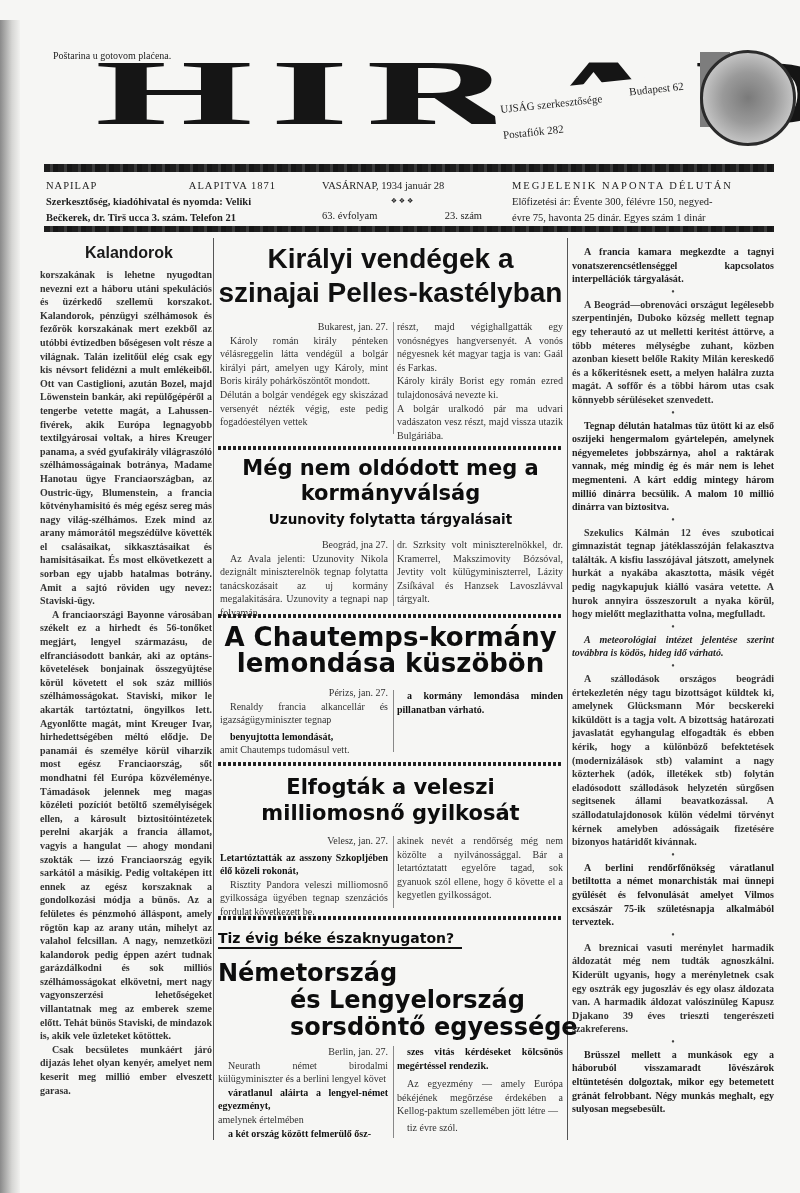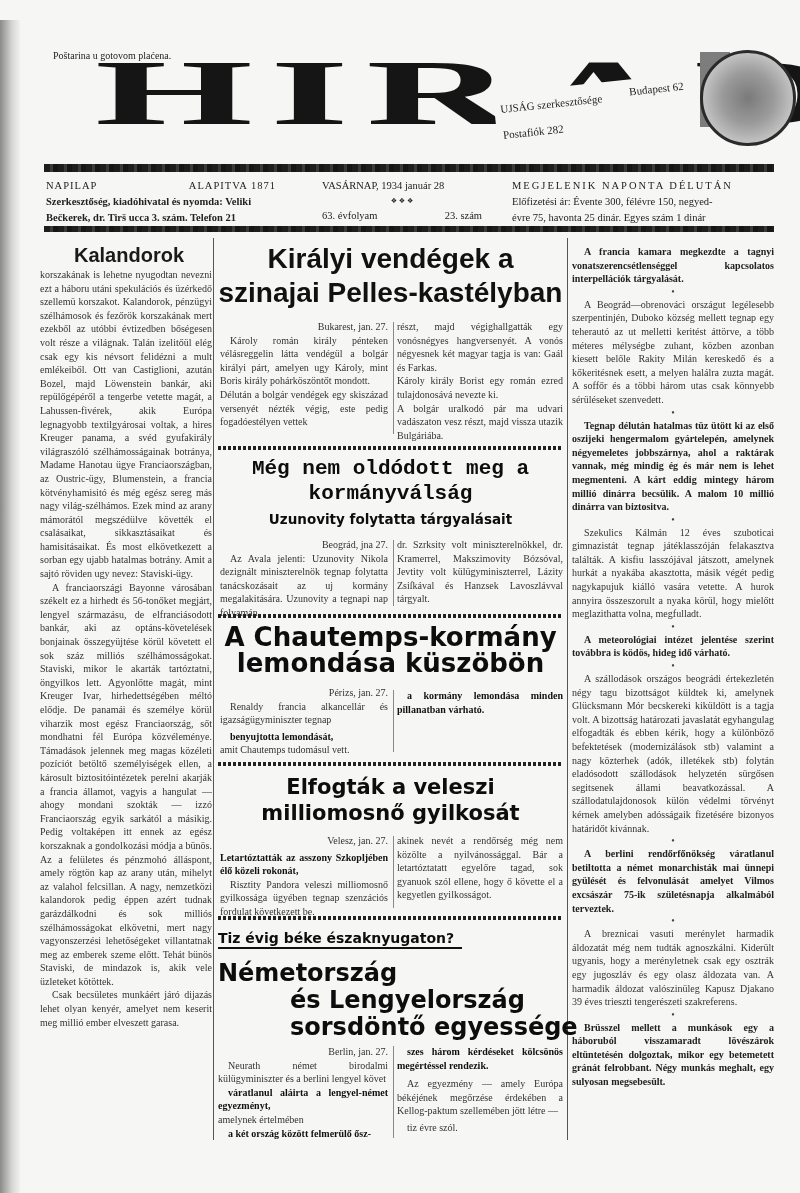--- a/index.html
+++ b/index.html
@@ -32,28 +32,28 @@
       border: 3px solid #2b2b2b; background: radial-gradient(circle, #7a7a7a 0%, #9a9a9a 40%, #cfcfcf 80%); }
     .stamp-rect { left: 700px; top: 52px; width: 30px; height: 75px; background: #7d7d7d; }
     .rule-thick { left: 44px; width: 730px; height: 8px;
       background: repeating-linear-gradient(90deg, #1e1e1e 0 6px, #3a3a3a 6px 9px, #161616 9px 14px); }
     .info { font-size: 10.5px; line-height: 16px; color: #222; }
     .info b { font-weight: bold; }
     .col-rule { width: 1px; background: #555; }
     .h-dots { height: 4px;
       background: repeating-linear-gradient(90deg, #222 0 3px, transparent 3px 5px); }
     .h-kal { left: 48px; top: 244px; width: 162px; text-align: center;
-      font-family: "Liberation Sans", sans-serif; font-weight: bold; font-size: 20px; }
+      font-family: "Liberation Sans", sans-serif; font-weight: bold; font-size: 16px; }
     .text { font-size: 10px; line-height: 13.6px; text-align: justify; color: #333; }
     .text b { color: #111; }
     .hl-serif { font-family: "Liberation Sans", sans-serif; font-weight: bold; text-align: center; color: #111; }
     .hl-black { font-family: "DejaVu Sans", sans-serif; font-weight: bold; text-align: center; color: #0d0d0d; }
     .dateline { text-align: right; font-size: 10px; }
     .bullet { text-align: center; font-size: 10px; line-height: 12px; color: #444; }
-    .p { text-indent: 12px; margin: 0; }
+    .p { text-indent: 12px; margin: 0; font-weight: bold; }
   </style>
 </head>
 <body>
 
 <div class="edge"></div>
 
 <div class="abs postal">Poštarina u gotovom plaćena.</div>
 
 <div class="abs masthead">
   <div class="masthead-title">HIRADÓ</div>
@@ -111,21 +111,21 @@
 Délután a bolgár vendégek egy skiszázad versenyét nézték végig, este pedig fogadóestélyen vettek</div>
 </div>
 <div class="abs col-rule" style="left:393px; top:322px; height:112px; background:#888;"></div>
 <div class="abs text" style="left:397px; top:320px; width:166px;">
   <div style="white-space:pre-line;">részt, majd végighallgatták egy vonósnégyes hangversenyét. A vonós négyesnek két magyar tagja is van: Gaál és Farkas.
 Károly király Borist egy román ezred tulajdonosává nevezte ki.
 A bolgár uralkodó pár ma udvari vadászaton vesz részt, majd vissza utazik Bulgáriába.</div>
 </div>
 <div class="abs h-dots" style="left:218px; top:446px; width:345px;"></div>
 
-<div class="abs hl-black" style="left:218px; top:456px; width:345px; font-size:21px; line-height:25px;font-family:Liberation Mono, monospace;">Még nem oldódott meg a kormányválság</div>
+<div class="abs hl-black" style="left:218px; top:456px; width:345px; font-size:21px; line-height:25px;">Még nem oldódott meg a kormányválság</div>
 <div class="abs hl-black" style="left:218px; top:511px; width:345px; font-size:13.5px;">Uzunovity folytatta tárgyalásait</div>
 <div class="abs text" style="left:220px; top:538px; width:168px;">
   <div class="dateline">Beográd, jna 27.</div>
   <div style="text-indent:10px;">Az Avala jelenti: Uzunovity Nikola dezignált miniszterelnök tegnap folytatta tanácskozásait az uj kormány megalakitására. Uzunovity a tegnapi nap folyamán</div>
 </div>
 <div class="abs col-rule" style="left:393px; top:540px; height:66px; background:#888;"></div>
 <div class="abs text" style="left:397px; top:538px; width:166px;">
   <div>dr. Szrksity volt miniszterelnökkel, dr. Kramerrel, Makszimovity Bózsóval, Jevtity volt külügyminiszterrel, Lázity Zsiſkával és Hanzsek Lavoszlávval tárgyalt.</div>
 </div>
 <div class="abs h-dots" style="left:218px; top:614px; width:345px;"></div>
@@ -161,35 +161,35 @@
 <div class="abs hl-black" style="left:290px; top:1014px; font-size:24px; line-height:27px; text-align:left;">sorsdöntő egyessége</div>
 <div class="abs text" style="left:218px; top:1045px; width:170px;">
   <div class="dateline">Berlin, jan. 27.</div>
   <div style="text-indent:10px;">Neurath német birodalmi külügyminiszter és a berlini lengyel követ</div>
   <div style="text-indent:10px;"><b>váratlanul aláirta a lengyel-német egyezményt,</b></div>
   <div>amelynek értelmében</div>
   <div style="text-indent:10px;"><b>a két ország között felmerülő ősz-</b></div>
 </div>
 <div class="abs col-rule" style="left:393px; top:1046px; height:92px; background:#888;"></div>
 <div class="abs text" style="left:397px; top:1045px; width:166px;">
-  <div style="text-indent:10px;"><b>szes három kérdéseket kölcsönös megértéssel rendezik.</b></div>
+  <div style="text-indent:10px;"><b>szes vitás kérdéseket kölcsönös megértéssel rendezik.</b></div>
   <div style="margin-top:5px; text-indent:10px;">Az egyezmény — amely Európa békéjének megőrzése érdekében a Kellog-paktum szellemében jött létre —</div>
   <div style="margin-top:3px; text-indent:10px;">tiz évre szól.</div>
 </div>
 
 <div class="abs text" style="left:572px; top:245px; width:202px;">
   <p class="p" style="font-weight:bold;color:#222;">A francia kamara megkezdte a tagnyi vonatszerencsétlenséggel kapcsolatos interpellációk tárgyalását.</p>
   <div class="bullet">•</div>
   <p class="p">A Beográd—obrenováci országut legélesebb szerpentinjén, Duboko község mellett tegnap egy teherautó az ut melletti keritést áttörve, a több méteres mélységbe zuhant, közben azonban kiesett belőle Rakity Milán kereskedő és a kőkeritésnek esett, a melyen halálra zuzta magát. A soffőr és a többi három utas csak könnyebb sérüléseket szenvedett.</p>
   <div class="bullet">•</div>
   <p class="p" style="font-weight:bold;color:#222;">Tegnap délután hatalmas tüz ütött ki az első oszijeki hengermalom gyártelepén, amelynek négyemeletes jobbszárnya, ahol a raktárak vannak, még mindig ég és már nem is lehet megmenteni. A kárt eddig mintegy három millió dinárra becsülik. A malom 10 millió dinárra van biztositva.</p>
   <div class="bullet">•</div>
   <p class="p">Szekulics Kálmán 12 éves szuboticai gimnazistát tegnap játéklasszóján felakasztva találták. A kisfiu lasszójával játszott, amelynek hurkát a nyakába akasztotta, másik végét pedig nagykapujuk kiálló vasára vetette. A hurok annyira összeszorult a nyaka körül, hogy mielőtt meglazithatta volna, megfulladt.</p>
   <div class="bullet">•</div>
-  <p class="p" style="font-weight:bold;color:#222;">A meteorológiai intézet jelentése szerint továbbra is ködös, hideg idő várható.</p>
+  <p class="p" style="font-weight:bold;color:#222;font-style:italic;">A meteorológiai intézet jelentése szerint továbbra is ködös, hideg idő várható.</p>
   <div class="bullet">•</div>
   <p class="p">A szállodások országos beográdi értekezletén négy tagu bizottságot küldtek ki, amelynek Glücksmann Mór becskereki kiküldött is a tagja volt. A bizottság határozati javaslatát egyhangulag elfogadták és ebben kérik, hogy a különböző befektetések (modernizálások stb) valamint a nagy közterhek (adók, illetékek stb) folytán eladósodott szállodások helyzetén sürgősen segitsenek állami beavatkozással. A szállodatulajdonosok külön védelmi törvényt kérnek amelyben adósságaik fizetésére bizonyos határidőt kivánnak.</p>
   <div class="bullet">•</div>
   <p class="p" style="font-weight:bold;color:#222;">A berlini rendőrfőnökség váratlanul betiltotta a német monarchisták mai ünnepi gyülését és felvonulását amelyet Vilmos excsászár 75-ik születésnapja alkalmából terveztek.</p>
   <div class="bullet">•</div>
   <p class="p">A breznicai vasuti merénylet harmadik áldozatát még nem tudták agnoszkálni. Kiderült ugyanis, hogy a merényletnek csak egy osztrák egy jugoszláv és egy olasz áldozata van. A harmadik áldozat valószinüleg Kapusz Djakano 39 éves trieszti tengerészeti szakreferens.</p>
   <div class="bullet">•</div>
   <p class="p" style="font-weight:bold;color:#222;">Brüsszel mellett a munkások egy a háboruból visszamaradt lövészárok eltüntetésén dolgoztak, mikor egy betemetett gránát felrobbant. Négy munkás meghalt, egy sulyosan megsebesült.</p>
 </div>
 

